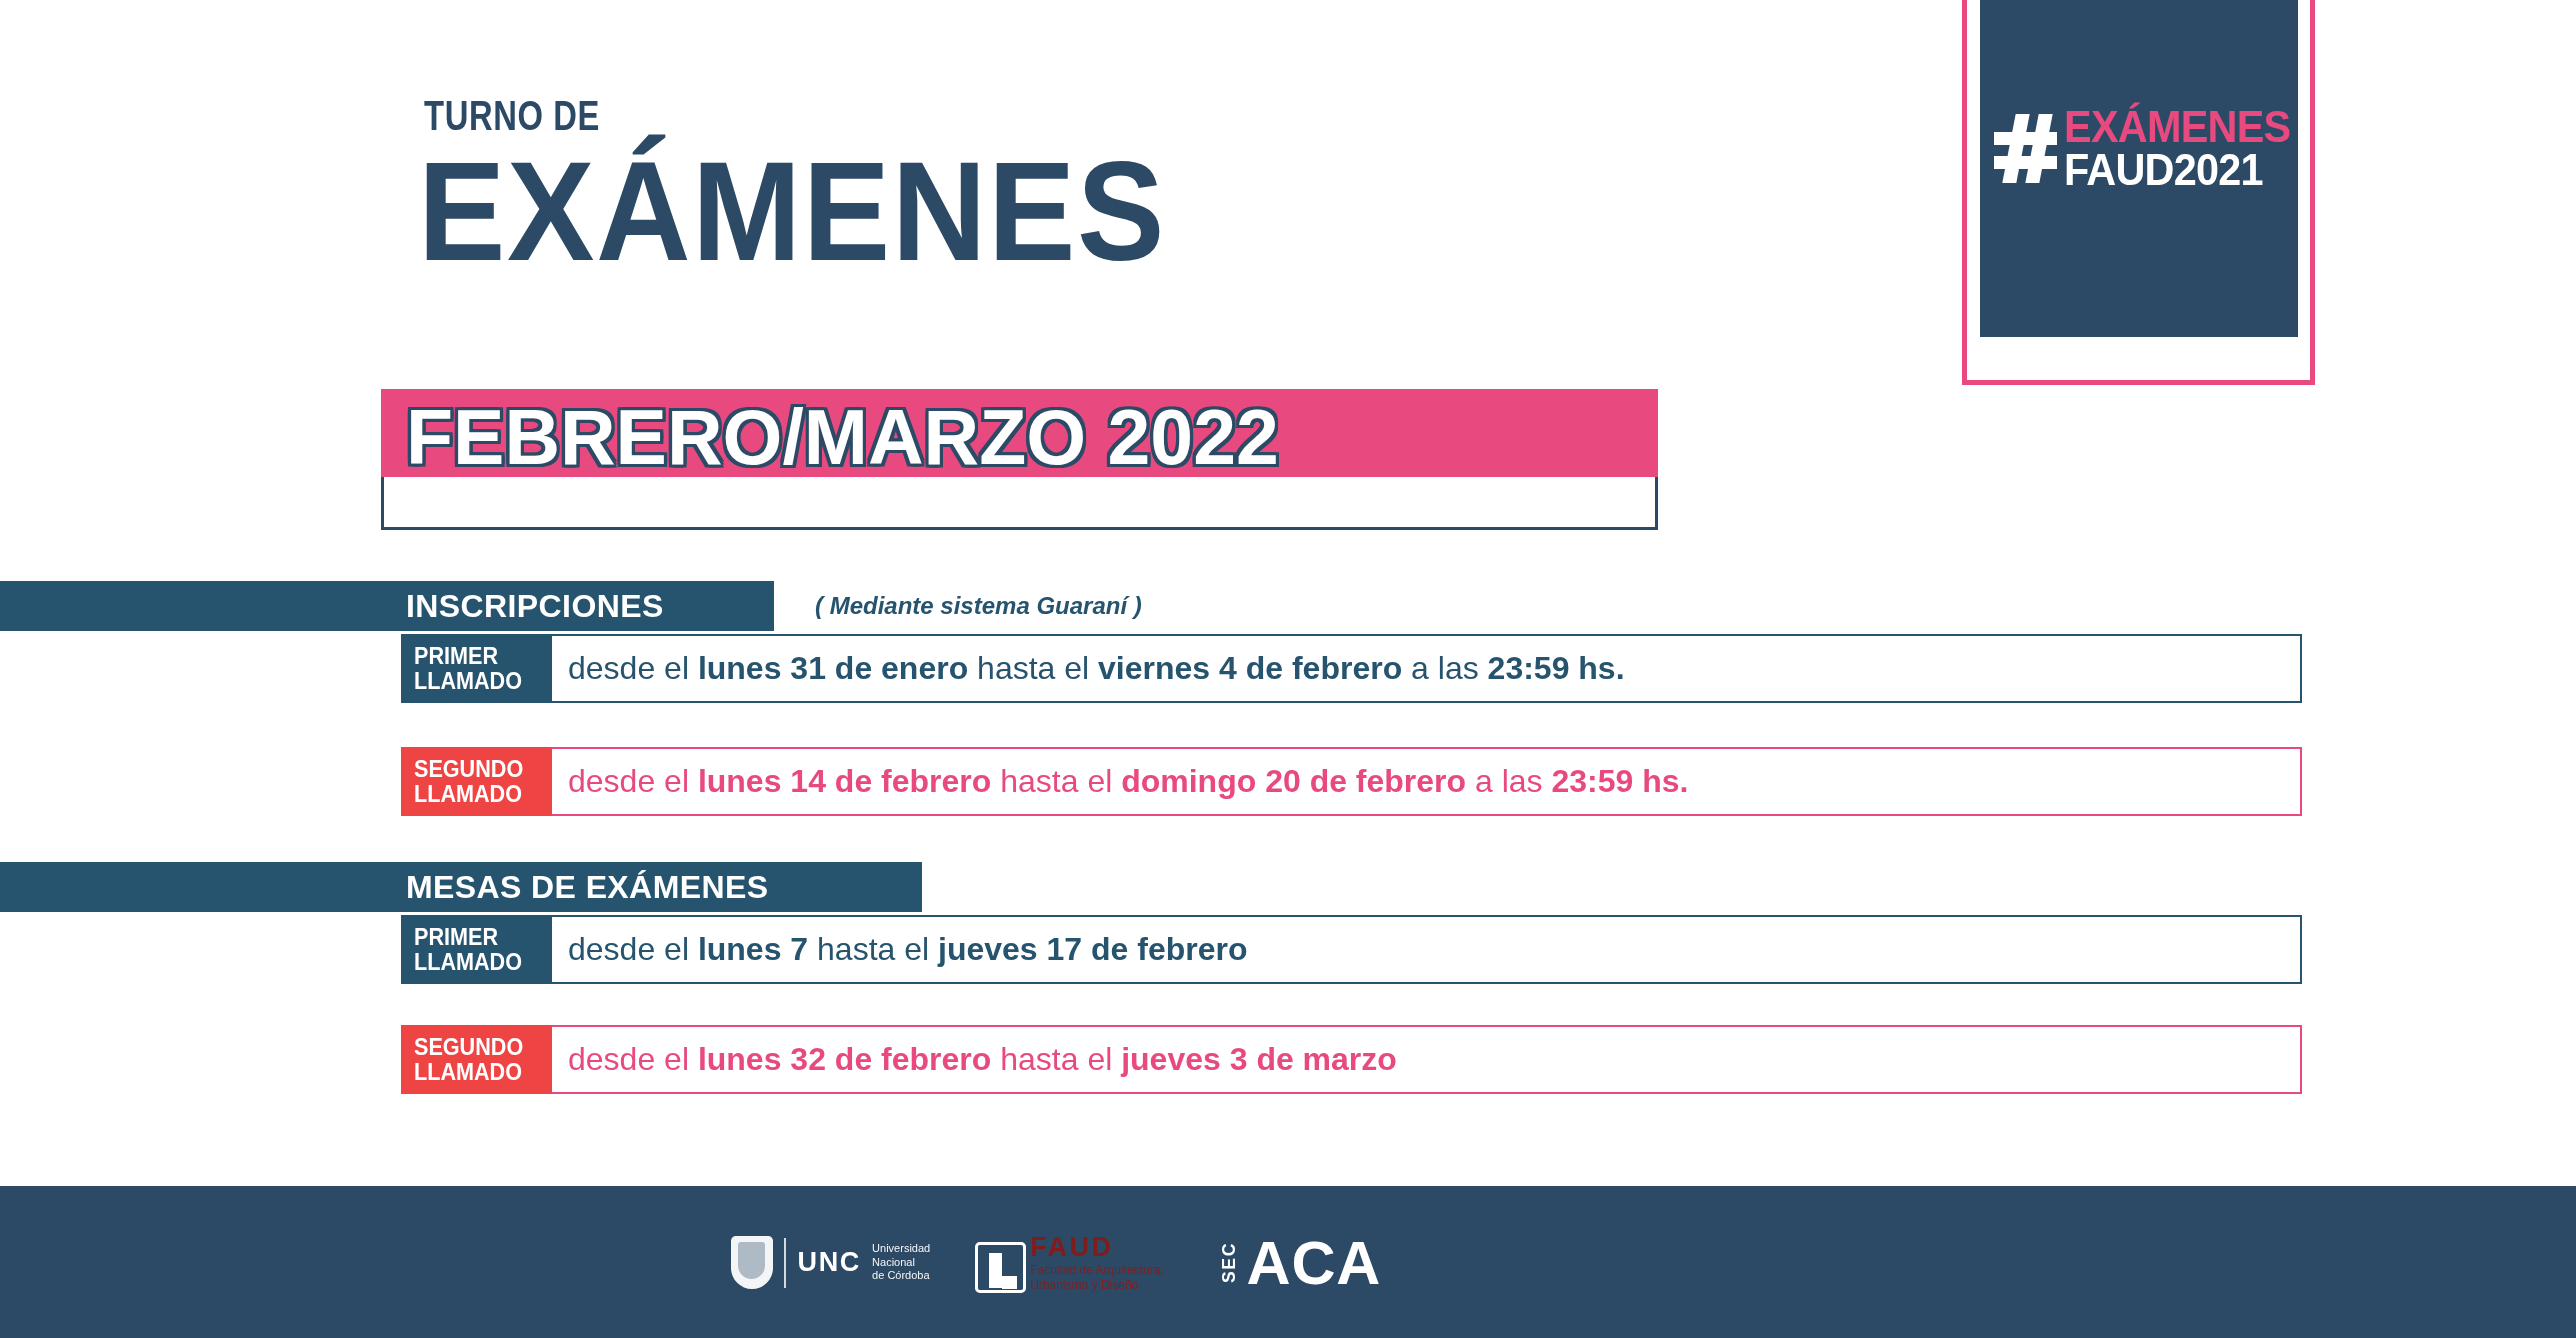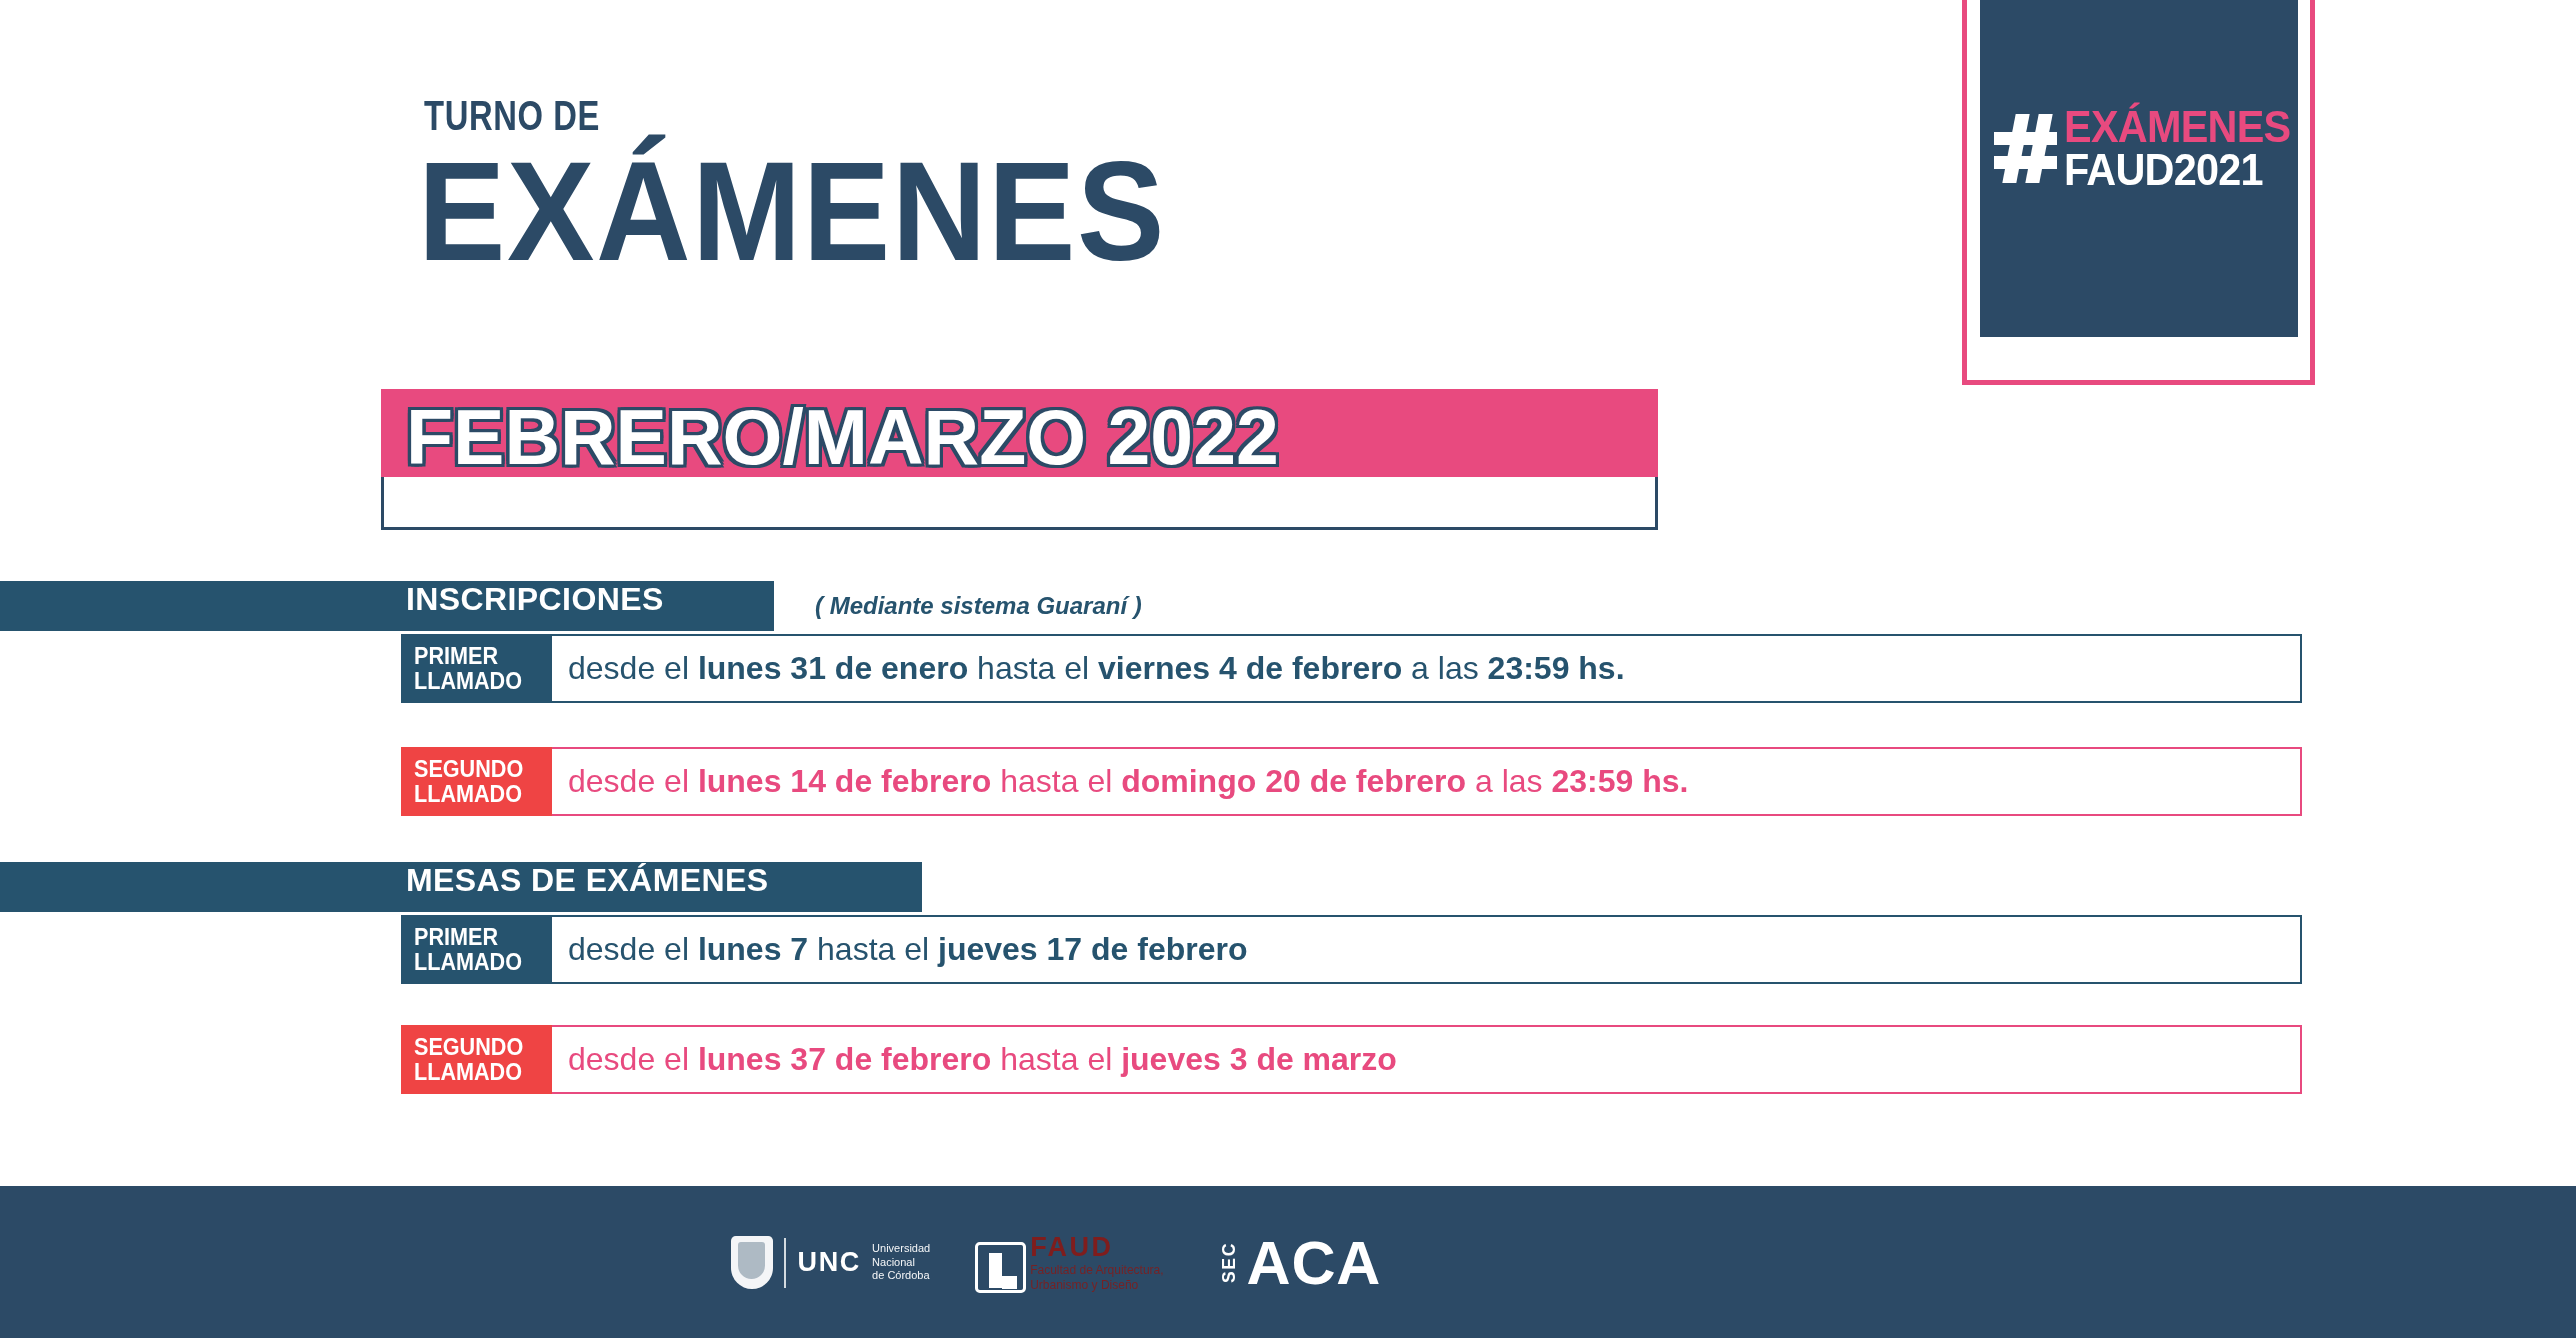--- a/index.html
+++ b/index.html
@@ -142,20 +142,21 @@
       -3.2px 0 0 #2c4a66, 3.2px 0 0 #2c4a66;
   }
 
   
   .section-band {
     position: absolute;
     left: 0;
     height: 50px;
     background: #26536e;
     display: flex;
+    align-items: center;
   }
   .section-band .label {
     font-size: 32px;
     font-weight: bold;
     color: #ffffff;
     letter-spacing: 0.4px;
     margin-left: 406px;
   }
   .section-note {
     position: absolute;
@@ -385,21 +386,21 @@
     </div>
   </div>
 
   <div class="row pink" style="top:1025px;">
     <div class="box"></div>
     <div class="tag">
       <div>SEGUNDO</div>
       <div>LLAMADO</div>
     </div>
     <div class="text">
-      <span>desde el </span><b>lunes 37 de febrero</b><span> hasta el </span><b>jueves 3 de marzo</b>
+      <span>desde el </span><b>lunes 32 de febrero</b><span> hasta el </span><b>jueves 3 de marzo</b>
     </div>
   </div>
 
   <div class="footer"></div>
   <div class="footer-logos">
 
     <div class="logo-unc">
       <div class="shield"></div>
       <div class="unc-rule"></div>
       <div class="unc-mark">UNC</div>

